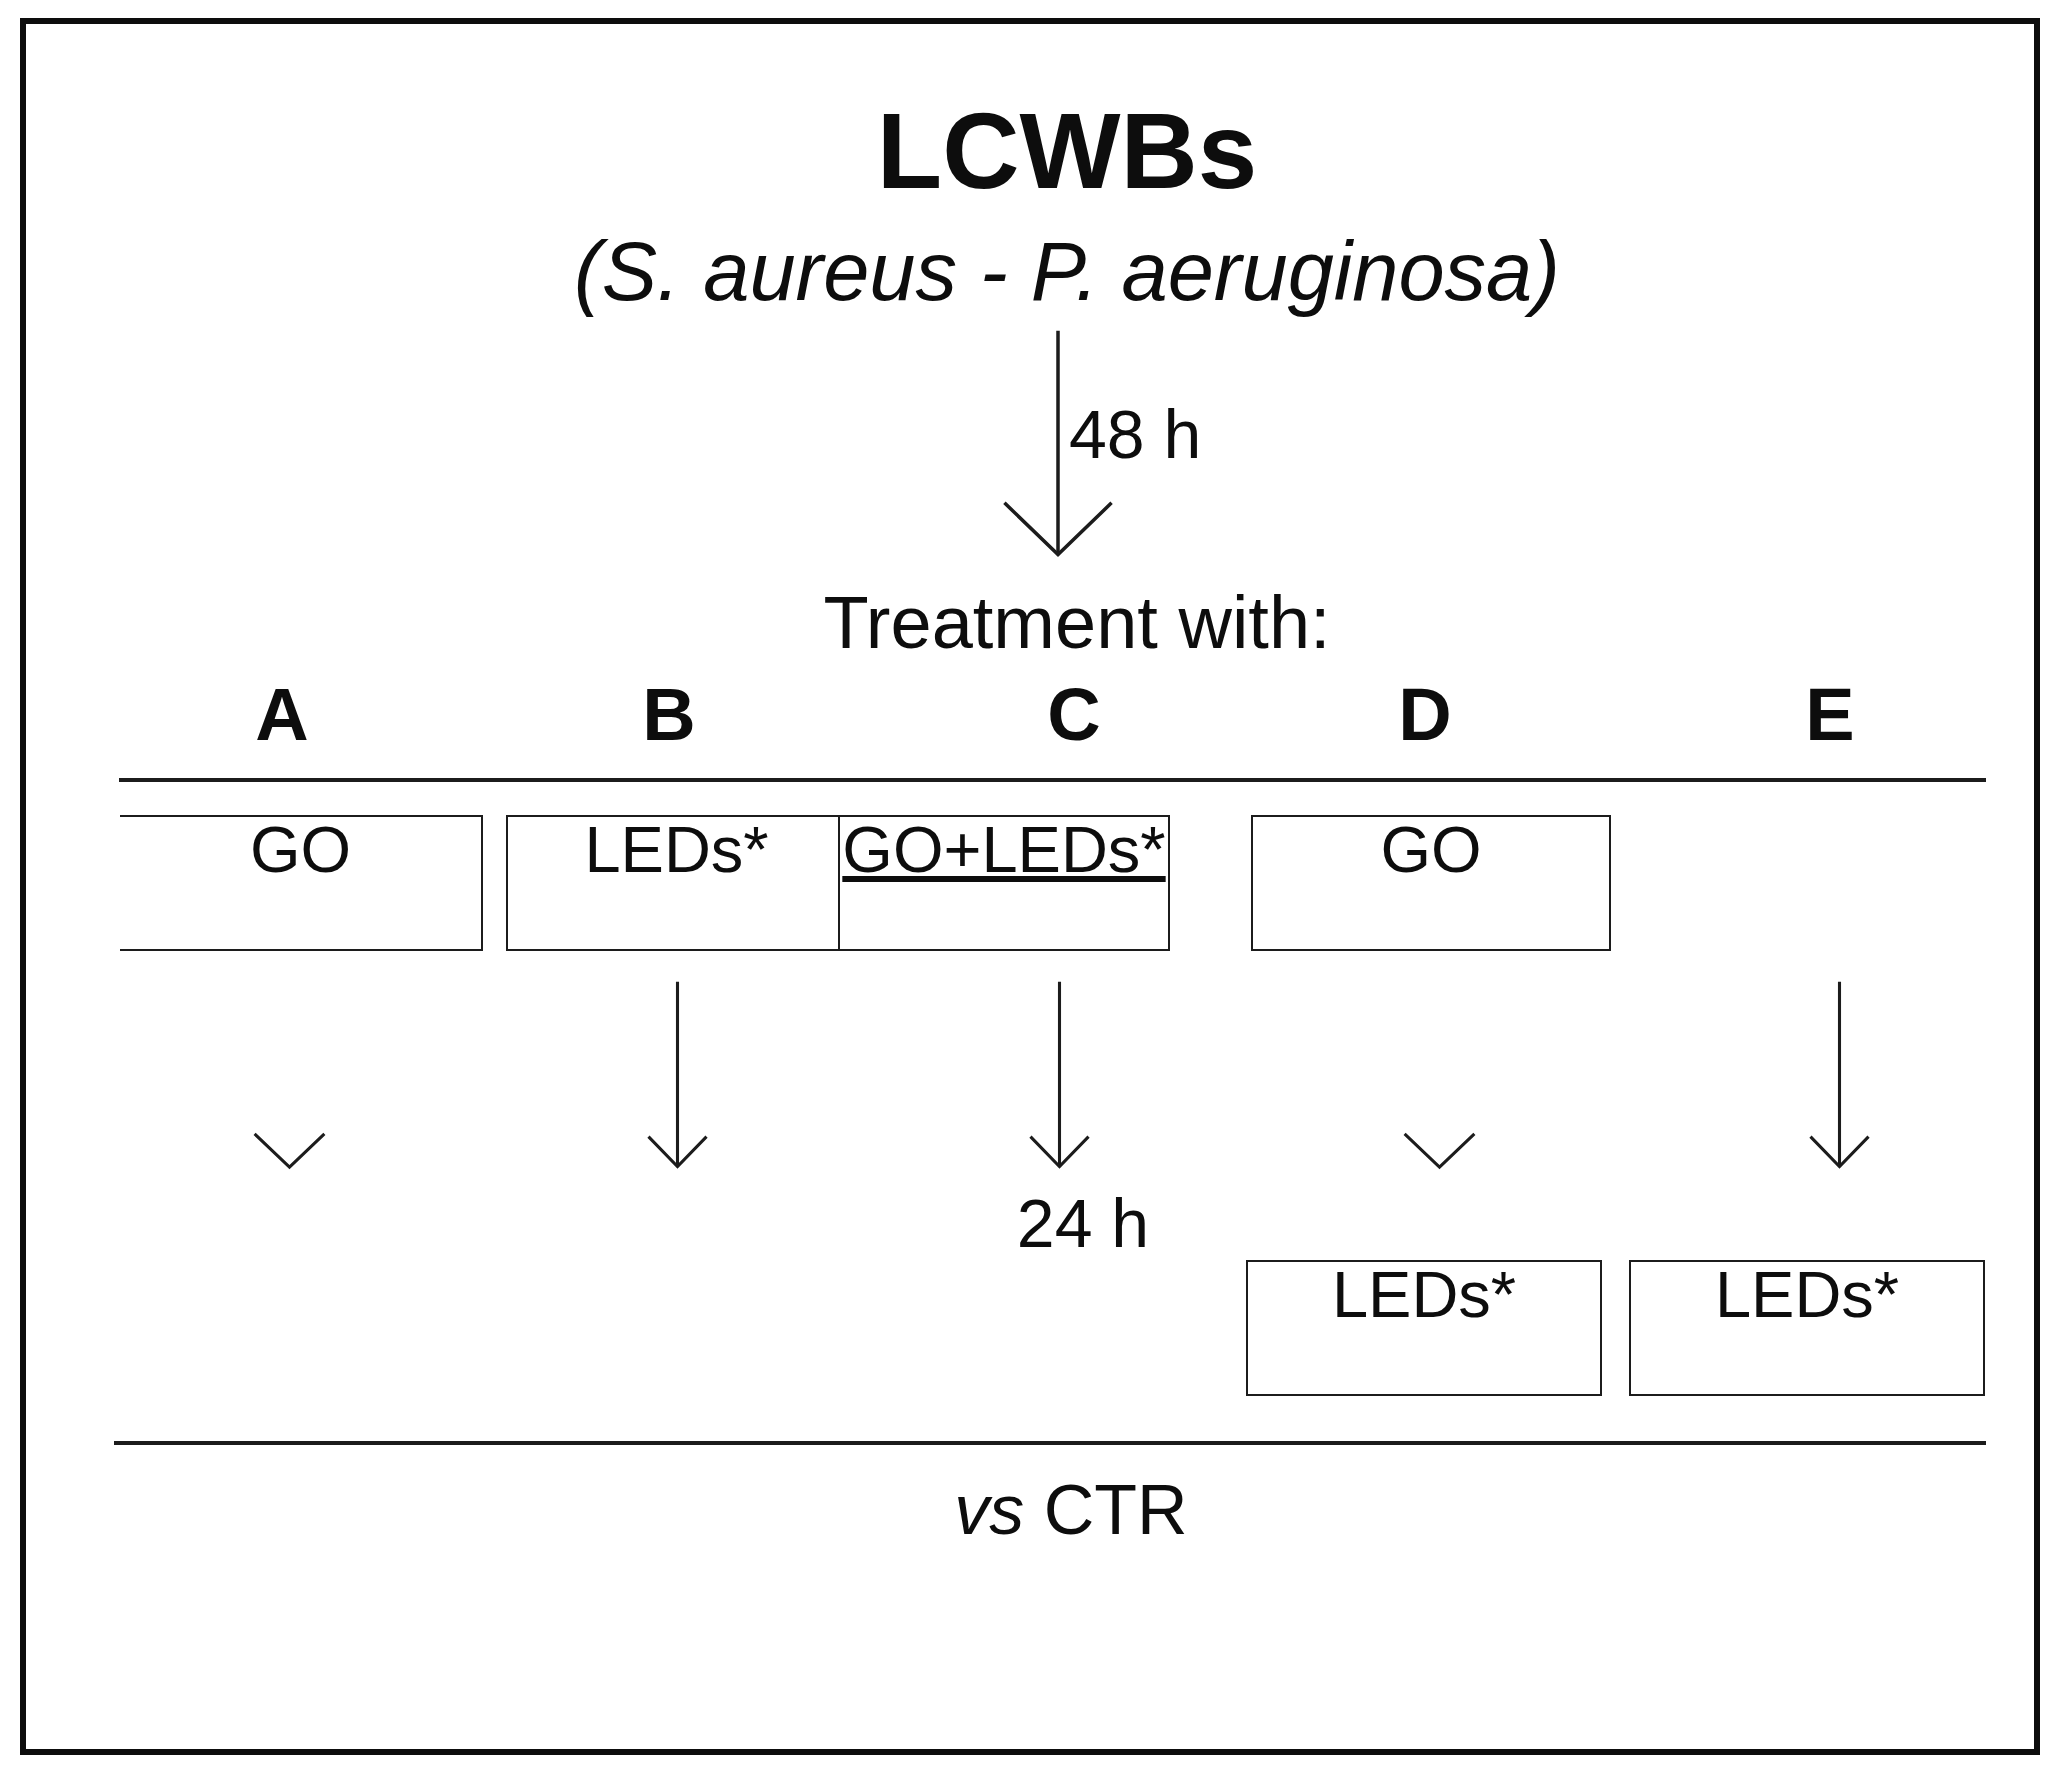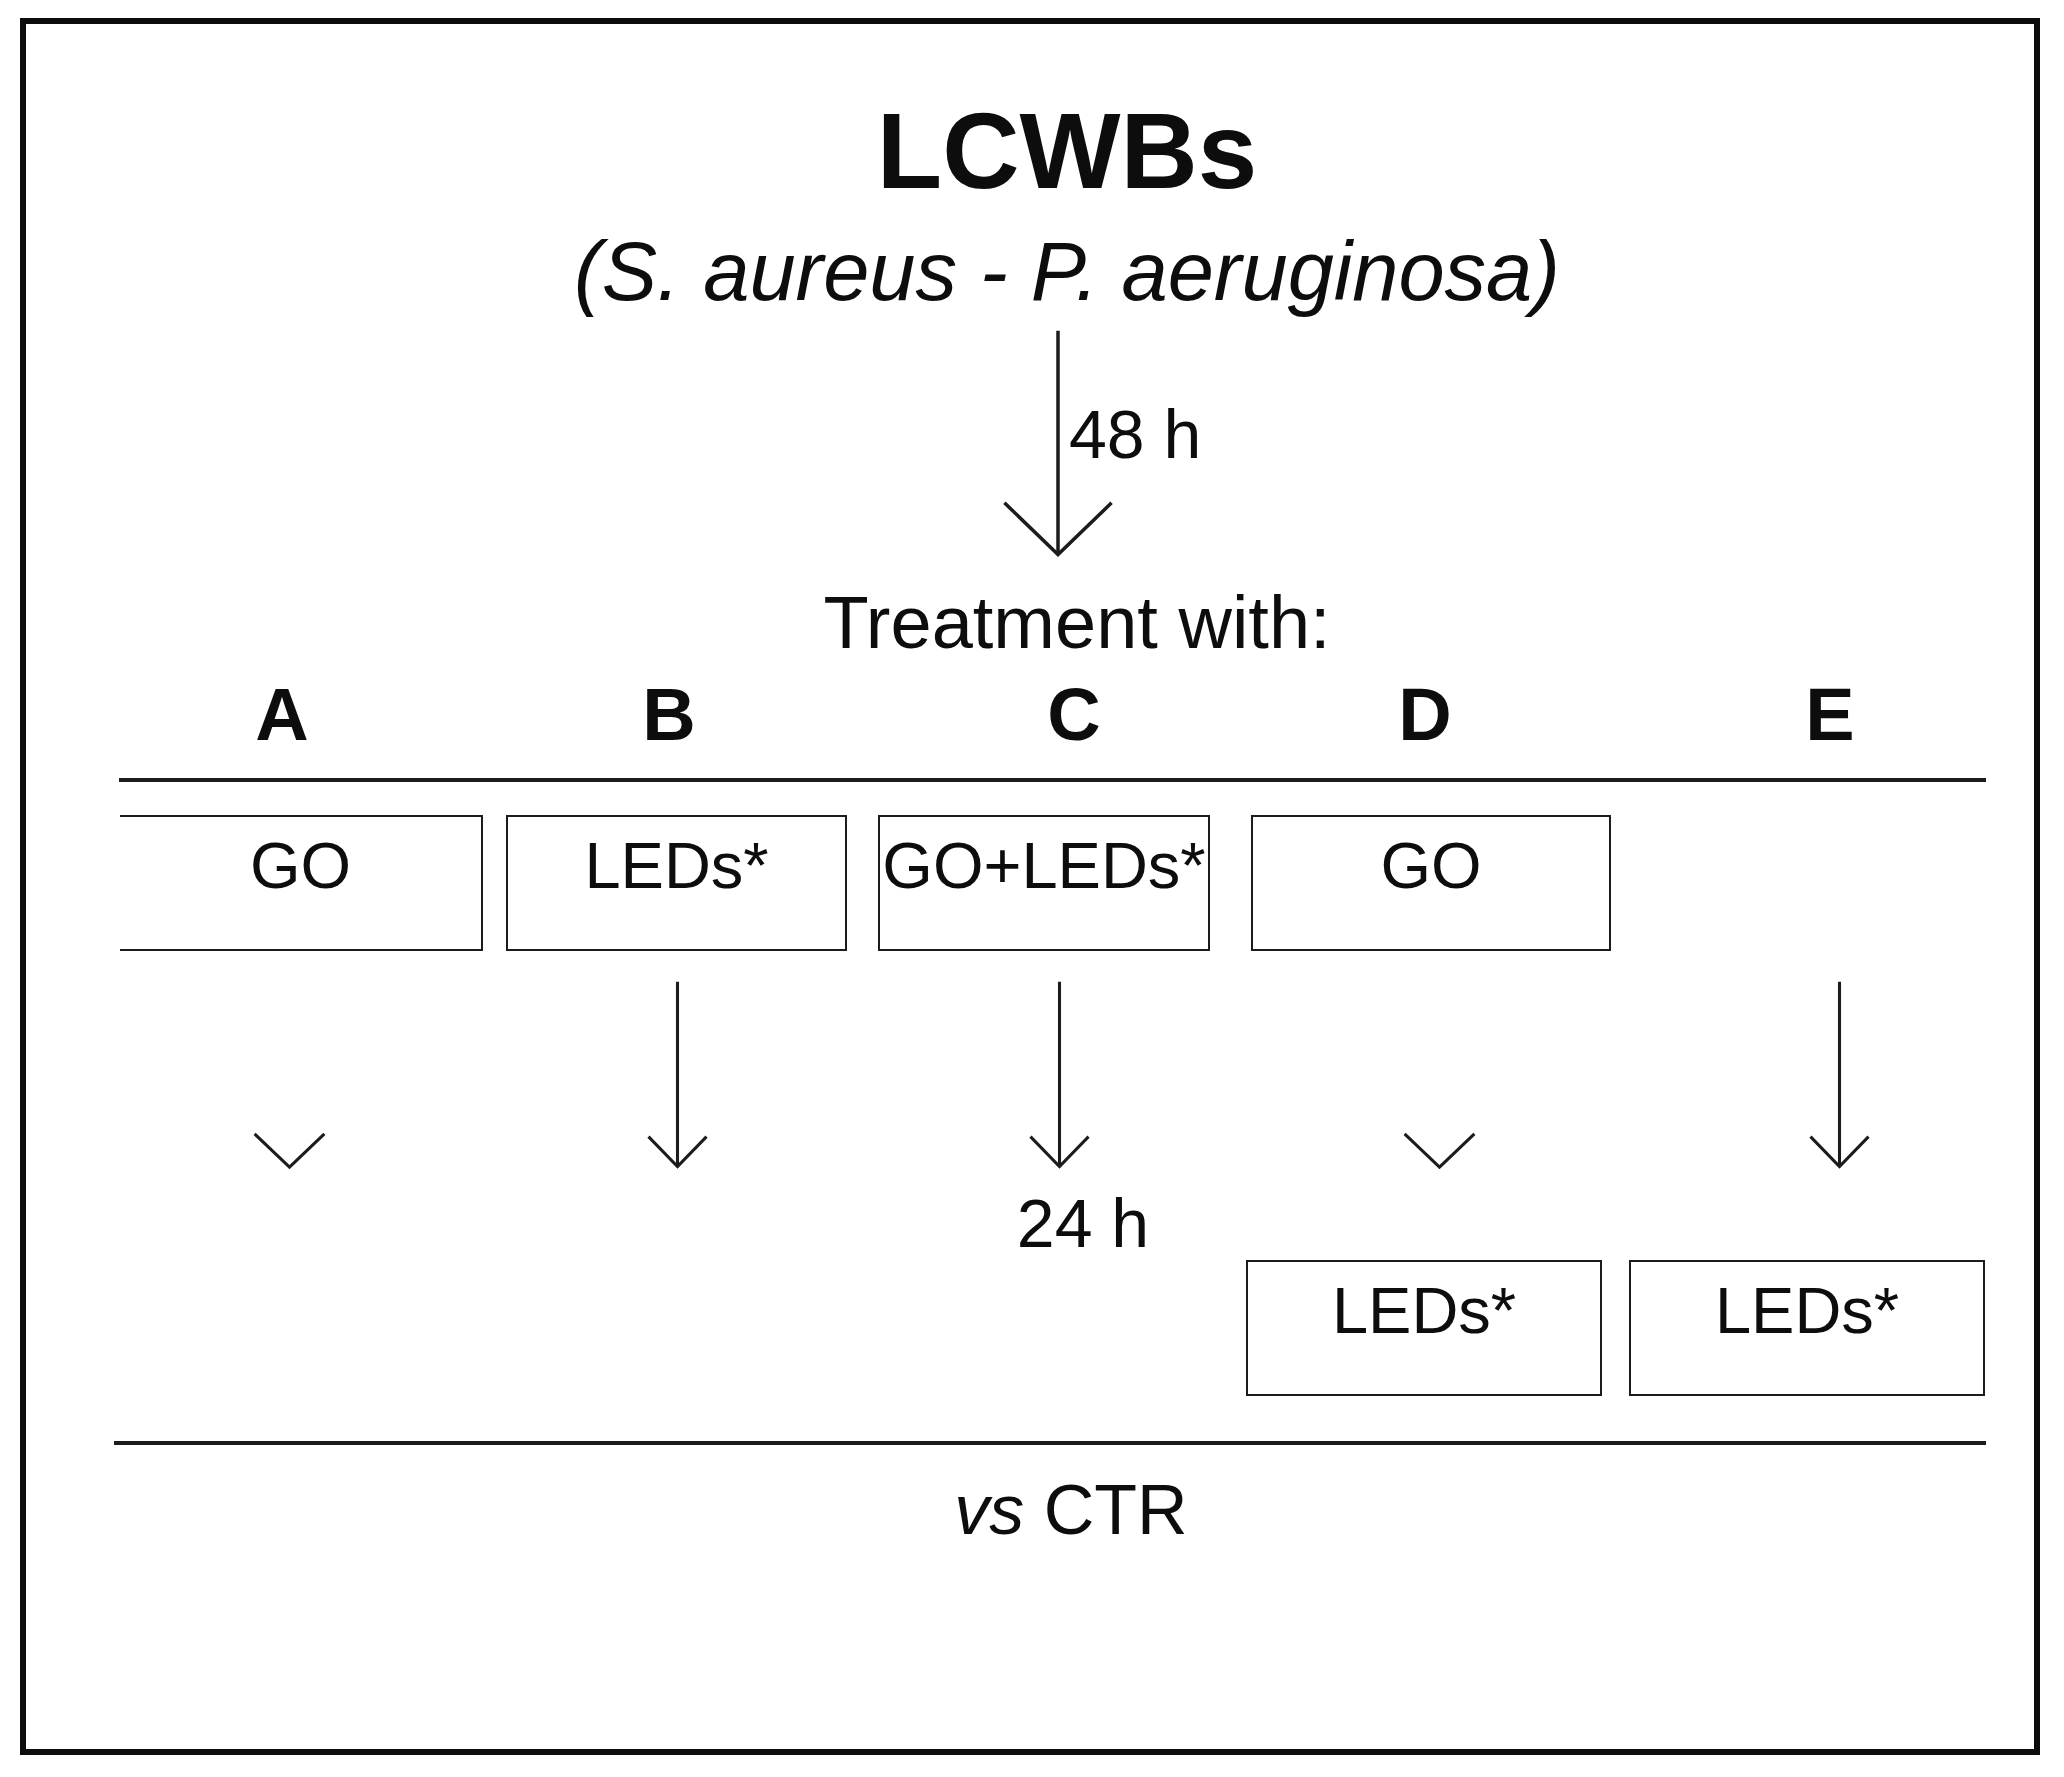--- a/index.html
+++ b/index.html
@@ -14,21 +14,21 @@
   .frame{position:absolute;left:20px;top:18.4px;width:2020px;height:1737px;border:6.1px solid var(--ink);}
   .abs{position:absolute;}
   .centered{transform:translateX(-50%);white-space:nowrap;}
   .title{font-size:107px;font-weight:bold;line-height:1;}
   .subtitle{font-size:83px;font-style:italic;line-height:1;}
   .label{font-size:68px;line-height:1;}
   .treat{font-size:74px;line-height:1;}
   .colhead{font-size:74px;font-weight:bold;line-height:1;transform:translateX(-50%);}
   .rule{position:absolute;height:3.5px;background:var(--line);}
   .tbox{position:absolute;height:136px;border:2.6px solid var(--line);background:var(--bg);
-        display:flex;justify-content:center;align-items:flex-start;padding-top:16px;
+        display:flex;justify-content:center;align-items:flex-start;
         font-size:65px;line-height:1;}
   .tbox.noleft{border-left:none;}
   .arrow-svg{position:absolute;display:block;}
   .vsctr{font-size:70px;line-height:1;}
   .vsctr .it{font-style:italic;}
   .footnote{font-size:68px;line-height:1;white-space:nowrap;}
 </style>
 </head>
 <body>
 
@@ -53,21 +53,21 @@
   <div class="abs colhead" style="left:1830px;top:678px;">E</div>
 
   <div class="rule" style="left:119px;top:778px;width:1867px;"></div>
 
   <div class="tbox noleft" style="left:120px;top:815px;width:363px;">
     <span>GO</span>
   </div>
   <div class="tbox" style="left:506px;top:815px;width:341px;">
     <span>LEDs*</span>
   </div>
-  <div class="tbox" style="left:878px;top:815px;width:332px;">
+  <div class="tbox" style="left:838px;top:815px;width:332px;text-decoration:underline;">
     <span>GO+LEDs*</span>
   </div>
   <div class="tbox" style="left:1251px;top:815px;width:360px;">
     <span>GO</span>
   </div>
 
   <svg class="arrow-svg" style="left:252px;top:1131px;" width="75" height="39" viewBox="0 0 86 44">
     <path d="M3 3 L43 41 L83 3" fill="none" stroke="#1c1c1c" stroke-width="3.5"></path>
   </svg>
   <svg class="arrow-svg" style="left:644px;top:980px;" width="67" height="190" viewBox="0 0 76 216">

